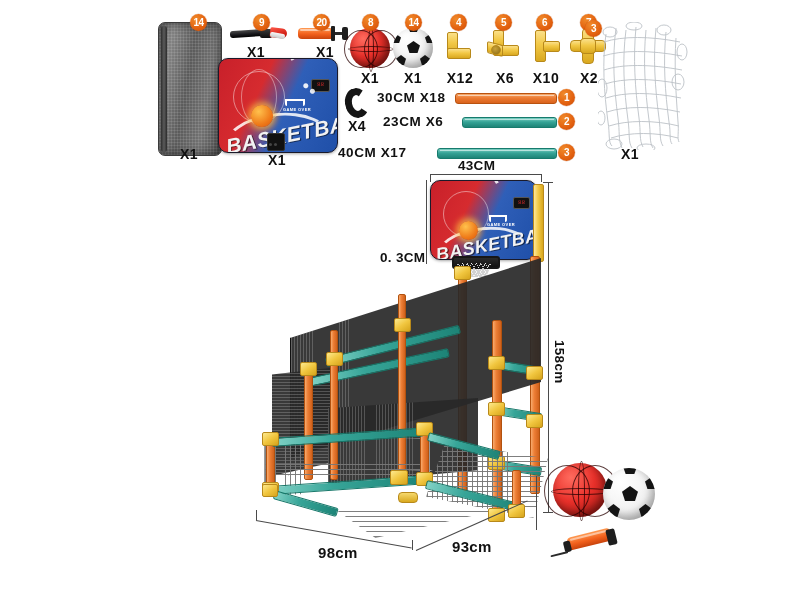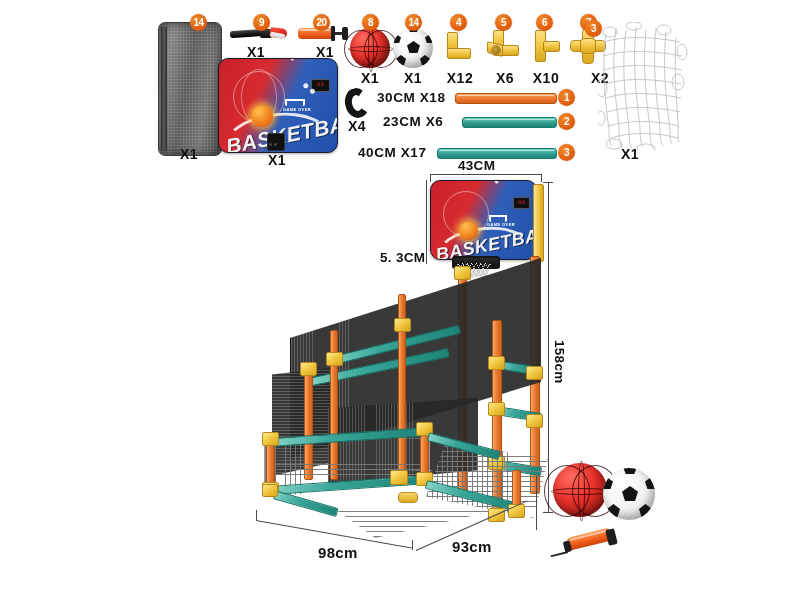--- a/index.html
+++ b/index.html
@@ -215,21 +215,21 @@
 </div>
 <div class="badge" style="left:536px;top:14px;">6</div>
 <div class="qty" style="left:526px;top:70px;width:40px;">X10</div>
 
 <div class="fit" style="left:570px;top:28px;width:38px;height:38px;">
   <span style="left:12px;top:0;width:12px;height:36px;border-radius:4px;"></span>
   <span style="left:0px;top:12px;width:36px;height:12px;border-radius:4px;"></span>
   <span style="left:10px;top:10px;width:16px;height:16px;border-radius:4px;"></span>
 </div>
 <div class="badge" style="left:580px;top:14px;">7</div>
-<div class="qty" style="left:569px;top:70px;width:40px;text-align:right;">X2</div>
+<div class="qty" style="left:569px;top:70px;width:40px;">X2</div>
 
 <div class="bignet" style="left:598px;top:22px;width:90px;height:128px;">
   <svg width="90" height="128" viewBox="0 0 90 128">
     <g stroke="#b9bec4" stroke-width="0.9" fill="none" opacity="0.95">
       <path d="M8,12 C4,40 6,70 10,100 C12,112 10,120 14,124"></path>
       <path d="M18,6 C14,36 16,66 20,96 C22,110 20,118 24,126"></path>
       <path d="M28,8 C24,38 26,68 30,98 C32,112 30,120 34,126"></path>
       <path d="M38,5 C35,36 37,66 41,96 C43,110 41,118 45,125"></path>
       <path d="M48,8 C45,38 47,68 51,98 C53,112 51,120 55,126"></path>
       <path d="M58,6 C55,36 57,66 61,96 C63,110 61,118 65,124"></path>
@@ -291,21 +291,21 @@
   <div class="hl"></div>
 </div>
 <div class="badge" style="left:558px;top:89px;">1</div>
 
 <div class="rodlabel" style="left:383px;top:114px;">23CM  X6</div>
 <div class="rod teal" style="left:462px;top:117px;width:93px;height:9px;">
   <div class="hl"></div>
 </div>
 <div class="badge" style="left:558px;top:113px;">2</div>
 
-<div class="rodlabel" style="left:338px;top:145px;margin-left:20px;">40CM X17</div>
+<div class="rodlabel" style="left:338px;top:145px;">40CM X17</div>
 <div class="rod teal" style="left:437px;top:148px;width:118px;height:9px;">
   <div class="hl"></div>
 </div>
 <div class="badge" style="left:558px;top:144px;">3</div>
 
 <div id="main-drawing">
 
   <div class="panel" style="left:200px;top:10px;width:105px;height:78px;">
     <div class="swoosh" style="left:-18px;top:-22px;width:86px;height:64px;transform:rotate(18deg);"></div>
     <div class="swoosh" style="left:4px;top:46px;width:92px;height:48px;transform:rotate(-6deg);"></div>
@@ -408,21 +408,21 @@
 
   <div class="joint" style="left:32px;top:314px;width:14px;height:11px;"></div>
   <div class="joint" style="left:258px;top:338px;width:15px;height:12px;"></div>
 
   <div class="dimline" style="left:200px;top:4px;width:112px;height:1px;"></div>
   <div class="dimline" style="left:200px;top:4px;width:1px;height:8px;"></div>
   <div class="dimline" style="left:311px;top:4px;width:1px;height:8px;"></div>
   <div class="dimlabel" style="left:228px;top:-12px;">43CM</div>
 
   <div class="dimline" style="left:196px;top:10px;width:1px;height:84px;"></div>
-  <div class="dimlabel" style="left:150px;top:80px;">5. 3CM</div>
+  <div class="dimlabel" style="left:150px;top:80px;">0. 3CM</div>
 
   <div class="dimline" style="left:318px;top:12px;width:1px;height:330px;"></div>
   <div class="dimline" style="left:313px;top:12px;width:10px;height:1px;"></div>
   <div class="dimline" style="left:313px;top:342px;width:10px;height:1px;"></div>
   <div class="dimlabel vtext" style="left:322px;top:170px;">158cm</div>
 
   <div class="dimline" style="left:26px;top:340px;width:1px;height:10px;"></div>
   <div class="dimline" style="left:26px;top:350px;width:158px;height:1px;transform:rotate(10deg);transform-origin:left center;"></div>
   <div class="dimline" style="left:182px;top:370px;width:1px;height:10px;"></div>
   <div class="dimlabel" style="left:88px;top:374px;font-size:15px;">98cm</div>

